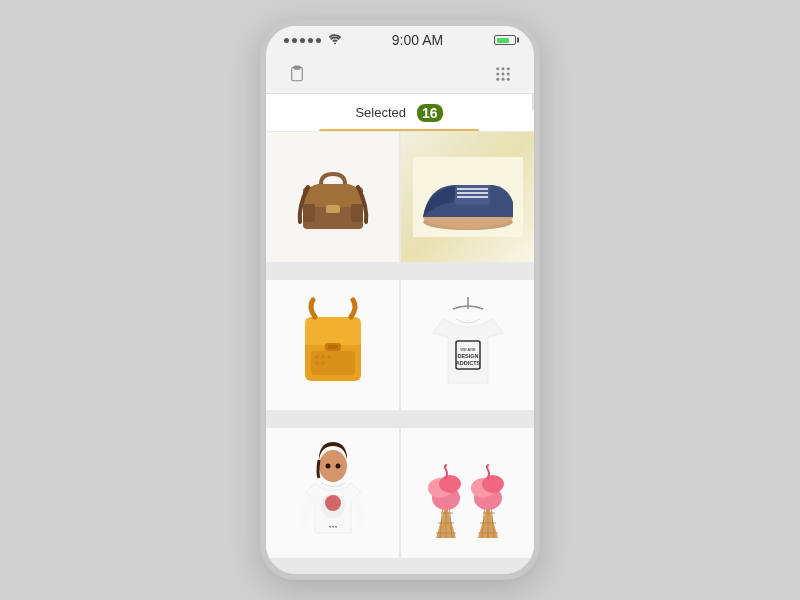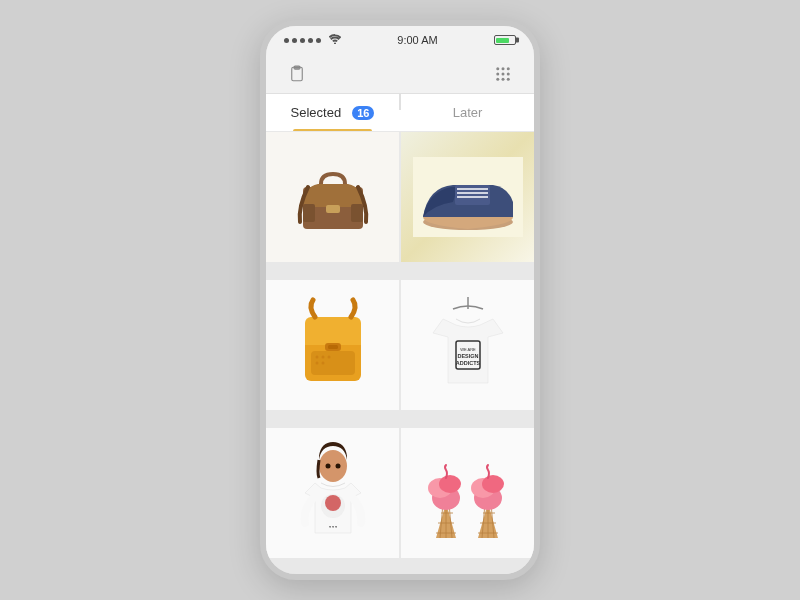--- a/index.html
+++ b/index.html
@@ -56,21 +56,21 @@
       background: #555;
     }
 
     .wifi-icon {
       font-size: 10px;
       color: #555;
       margin-left: 4px;
     }
 
     .status-center {
-      font-size: 11px;
+      font-size: 14px;
       font-weight: 500;
       color: #333;
     }
 
     .status-right {
       display: flex;
       align-items: center;
       gap: 4px;
     }
 
@@ -180,23 +180,23 @@
       border-radius: 2px 2px 0 0;
     }
 
     .tab-divider {
       width: 1px;
       height: 16px;
       background: #e0e0e0;
     }
 
     .tab-badge {
-      background: #3b82f6;
+      background: #4d7c0f;
       color: #fff;
-      font-size: 11px;
+      font-size: 14px;
       font-weight: 700;
       border-radius: 8px;
       padding: 1px 5px;
       min-width: 16px;
       text-align: center;
       margin-left: 6px;
     }
 
     
     .product-grid {
@@ -309,23 +309,20 @@
     </div>
   </div>
 
   <div class="tab-bar">
     <div class="tab-item active">
       <span>Selected</span>
       <span class="tab-badge">16</span>
     </div>
     <div class="tab-divider"></div>
     <div class="tab-divider"></div>
-    <div class="tab-item">
-      <span>Later</span>
-    </div>
   </div>
 
   <div class="product-grid">
 
     <div class="product-cell bag1">
       <div class="product-placeholder">
         <svg width="90" height="90" viewBox="0 0 90 90" xmlns="http://www.w3.org/2000/svg">
 
           <rect x="15" y="35" width="60" height="42" rx="4" fill="#8B5E3C"></rect>
 

